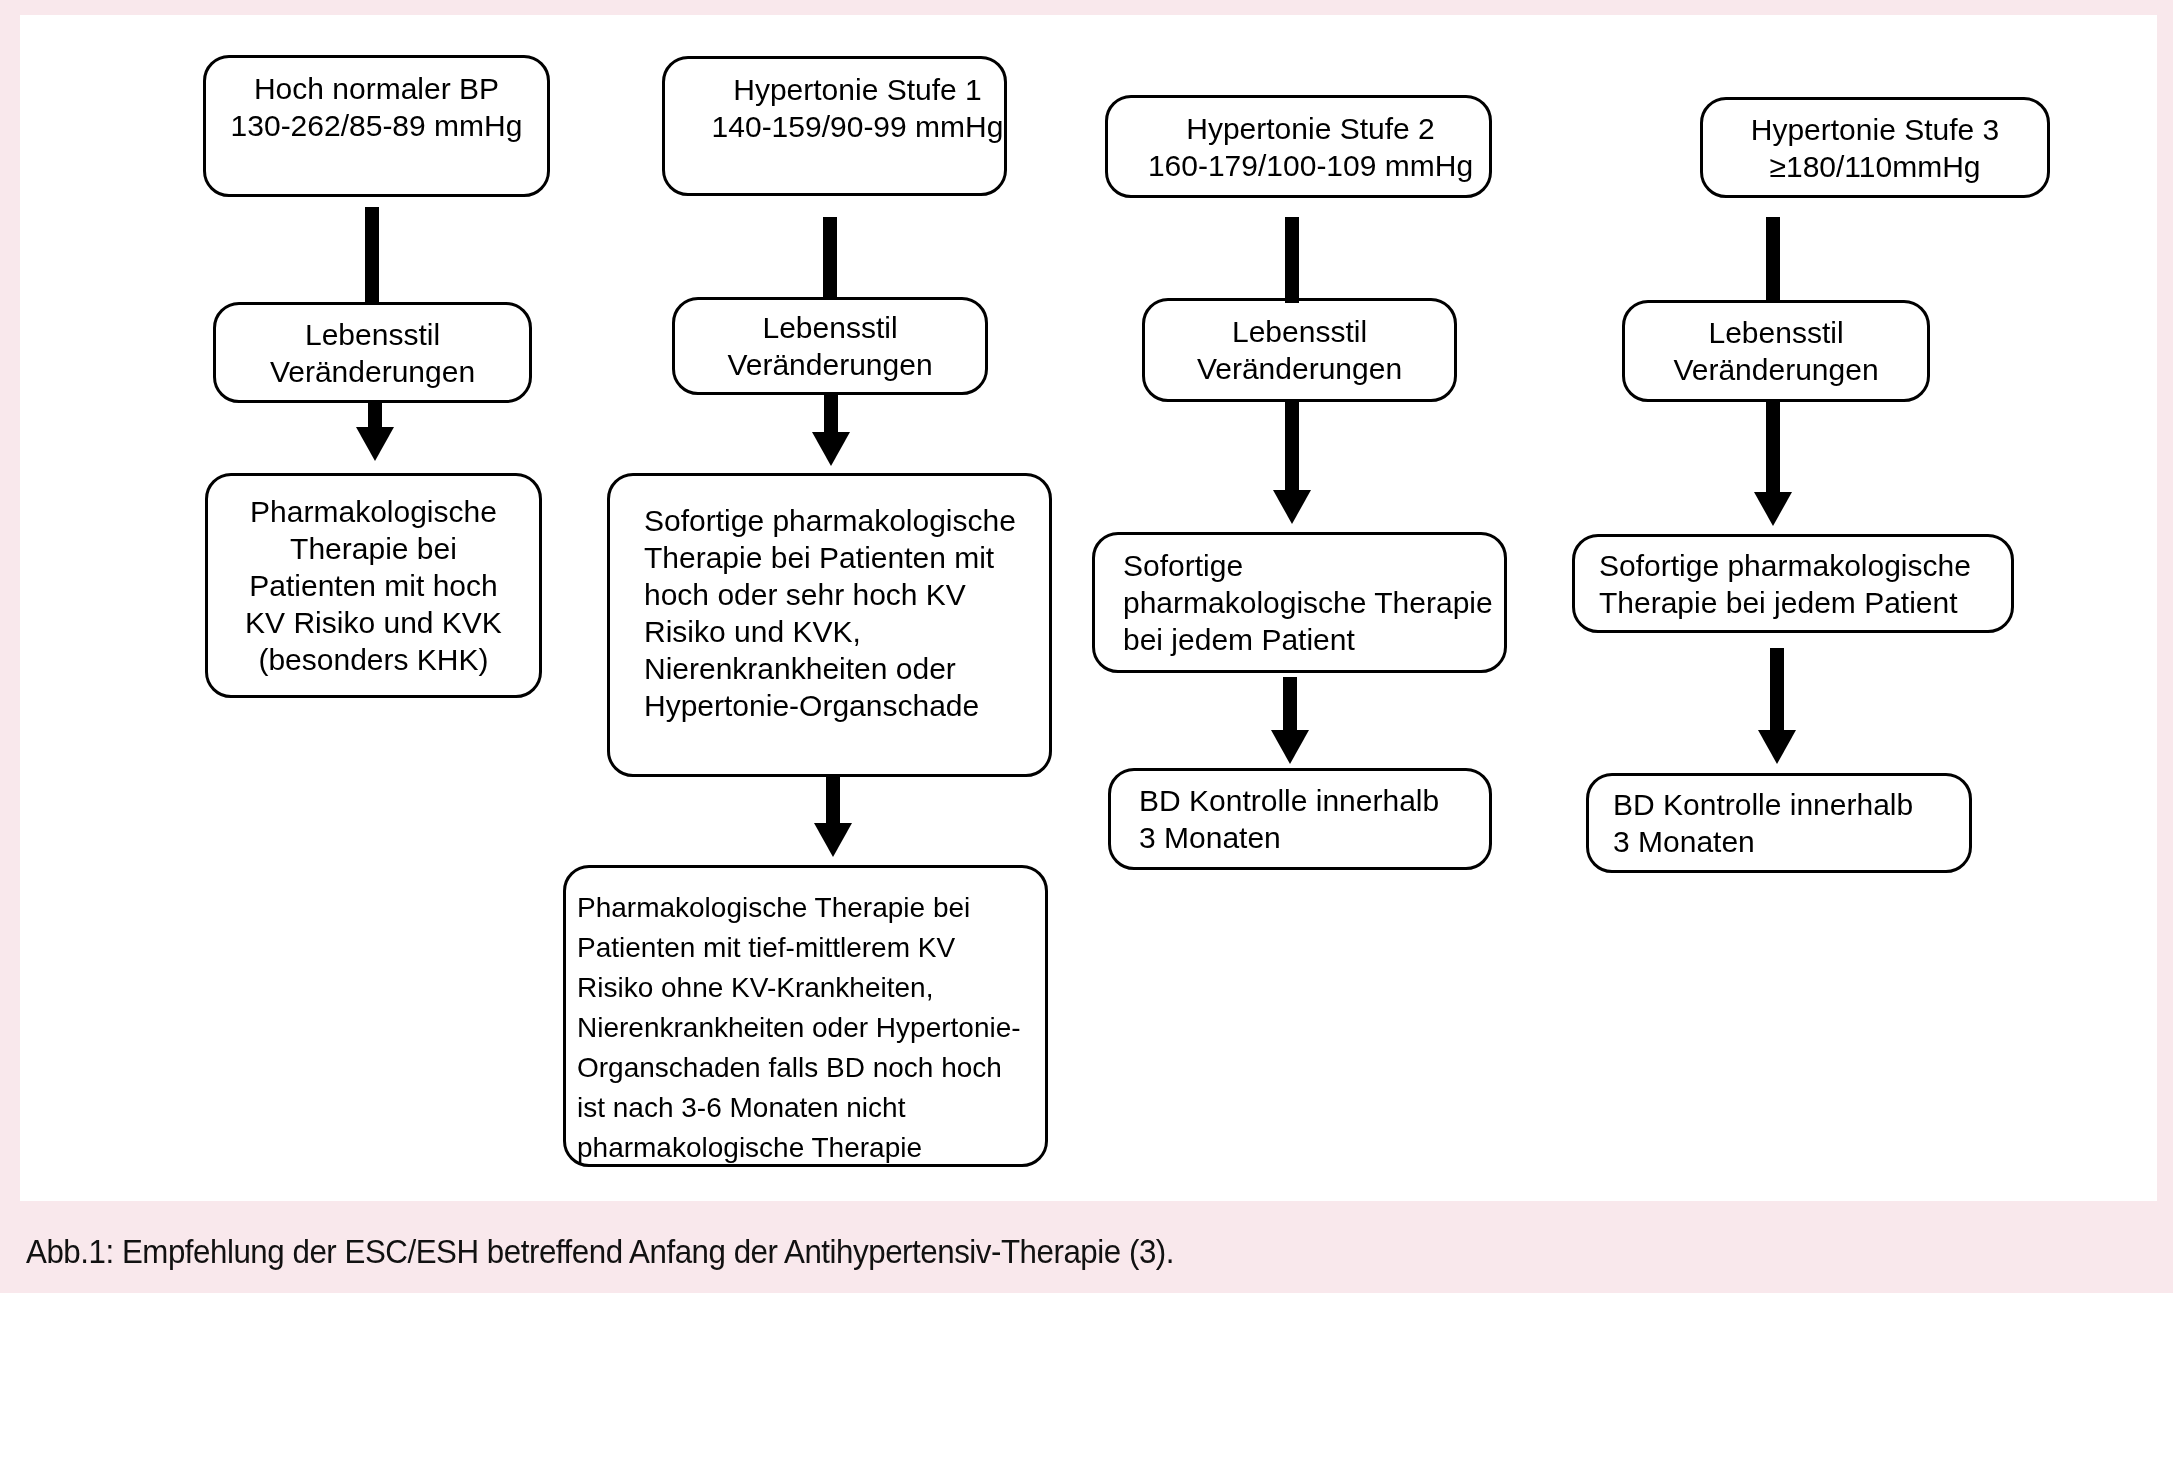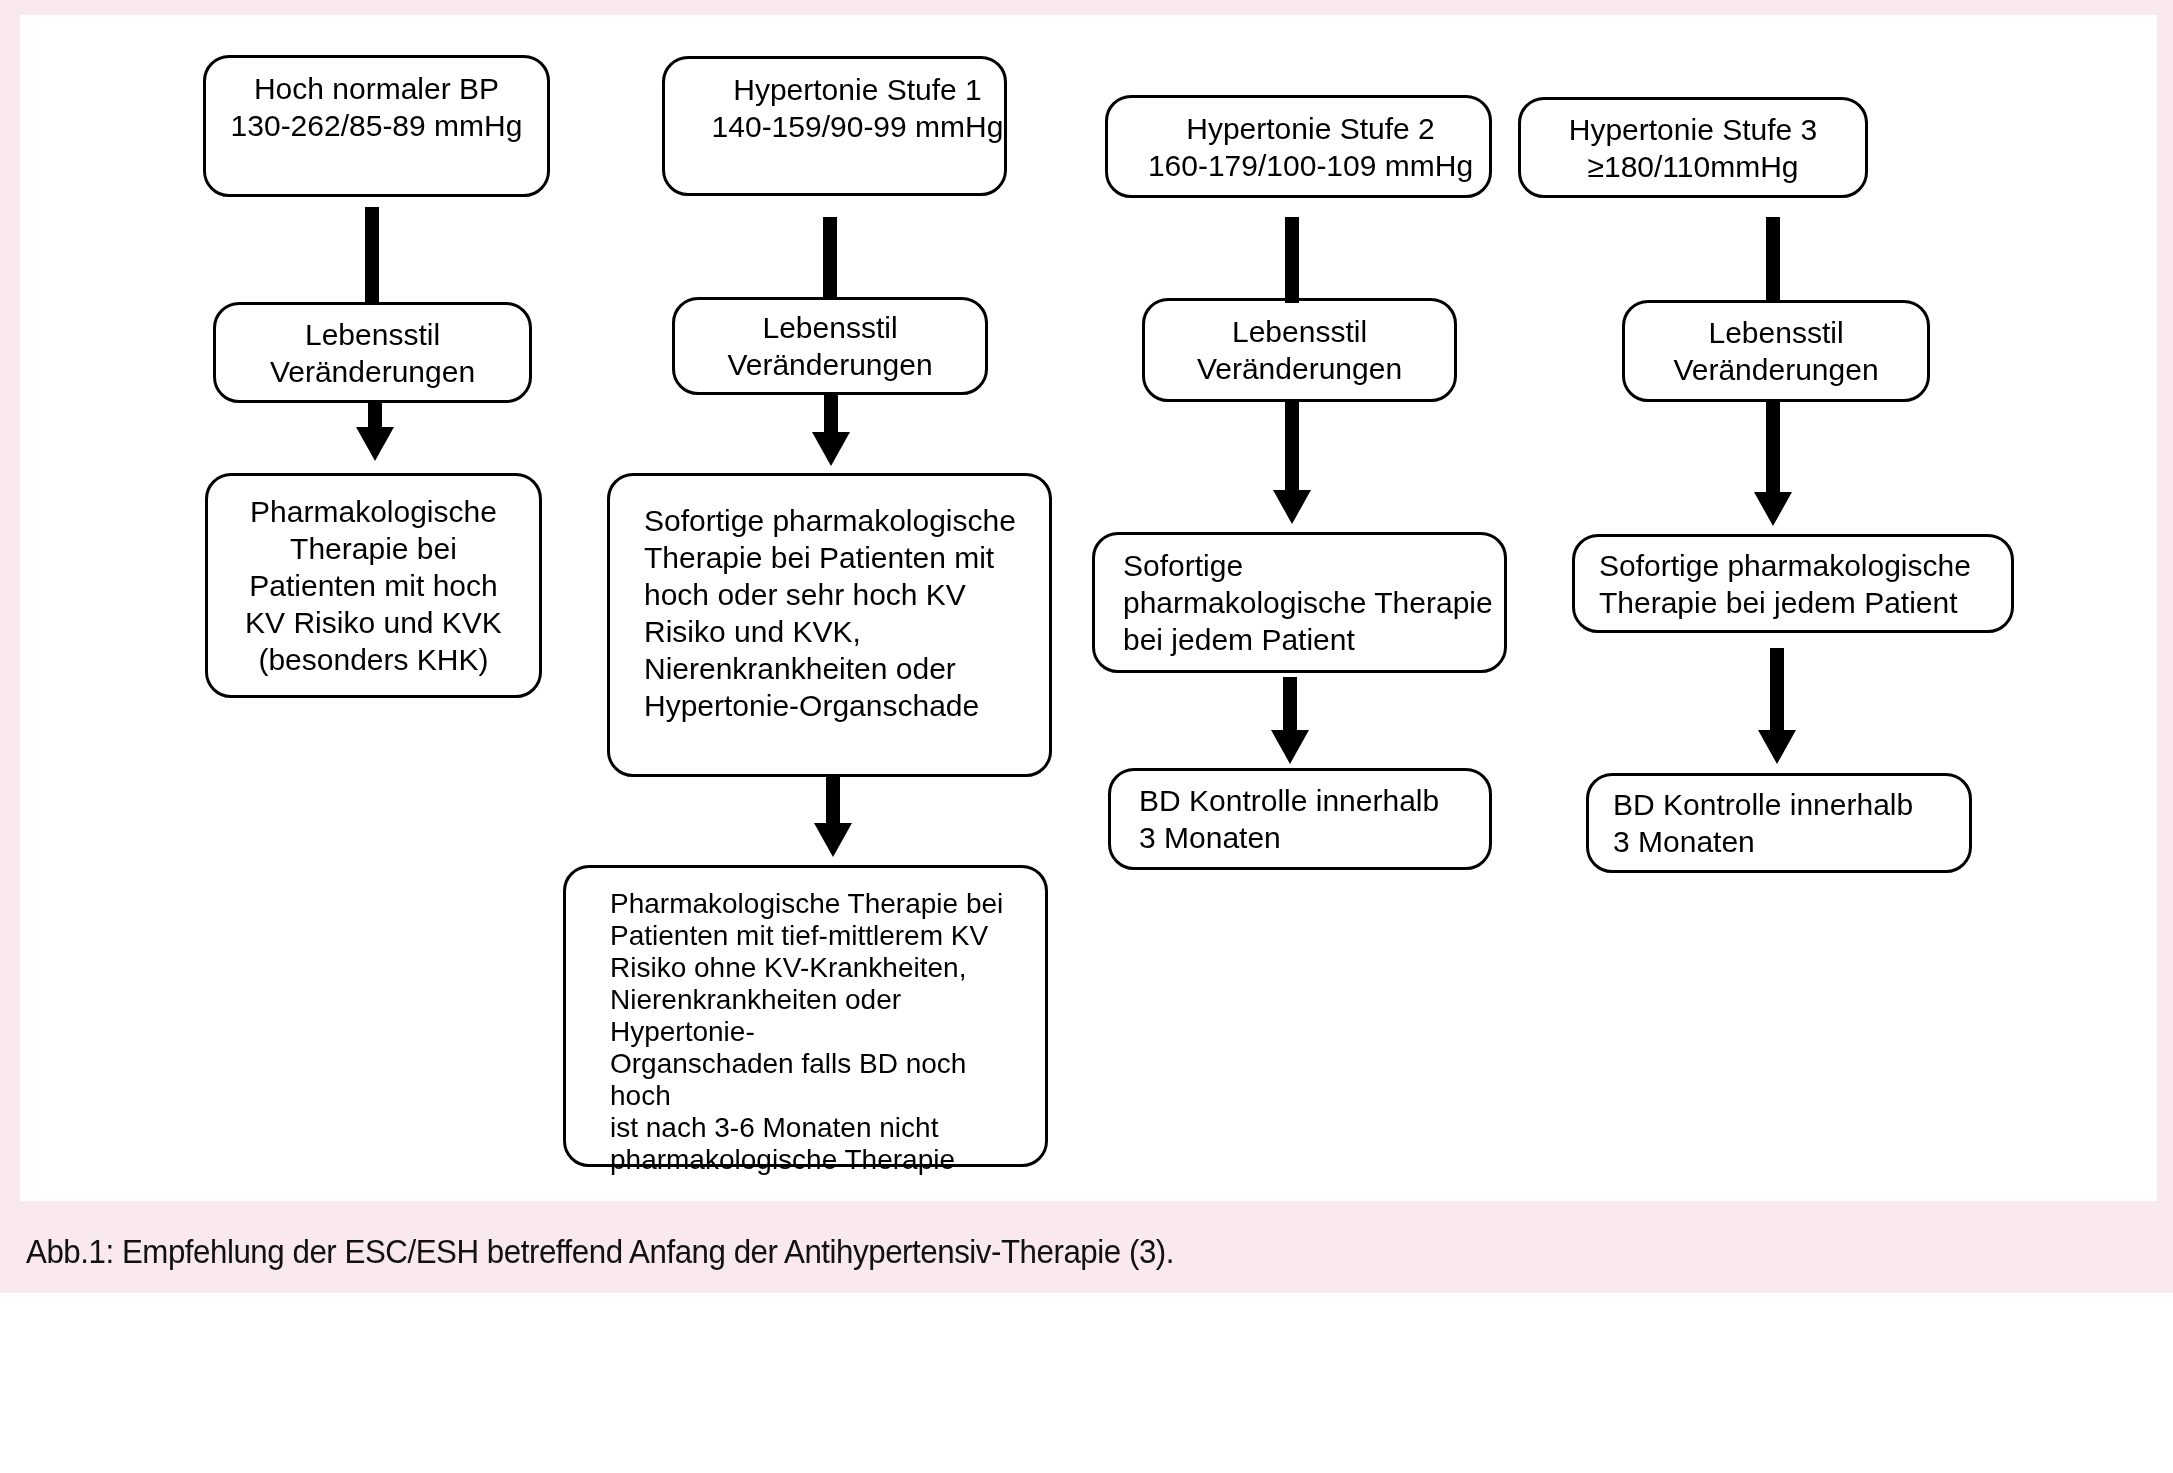--- a/index.html
+++ b/index.html
@@ -54,28 +54,28 @@
     white-space:nowrap;
   }
   
   #a1{left:203px;top:55px;width:347px;height:142px;}
   #a2{left:213px;top:302px;width:319px;height:101px;}
   #a3{left:205px;top:473px;width:337px;height:225px;}
   
   #b1{left:662px;top:56px;width:345px;height:140px;padding-left:46px;}
   #b2{left:672px;top:297px;width:316px;height:98px;}
   #b3{left:607px;top:473px;width:445px;height:304px;padding:26px 18px 0 34px;}
-  #b4{left:563px;top:865px;width:485px;height:302px;padding:20px 12px 0 44px;font-size:28px;line-height:32px;}
+  #b4{left:563px;top:865px;width:485px;height:302px;padding:20px 12px 0 11px;font-size:28px;line-height:40px;}
   
   #c1{left:1105px;top:95px;width:387px;height:103px;padding-left:24px;}
   #c2{left:1142px;top:298px;width:315px;height:104px;}
   #c3{left:1092px;top:532px;width:415px;height:141px;padding-left:28px;}
   #c4{left:1108px;top:768px;width:384px;height:102px;padding-left:28px;}
   
-  #d1{left:1518px;top:97px;width:350px;height:101px;}
+  #d1{left:1700px;top:97px;width:350px;height:101px;}
   #d2{left:1622px;top:300px;width:308px;height:102px;}
   #d3{left:1572px;top:534px;width:442px;height:99px;padding-left:24px;}
   #d4{left:1586px;top:773px;width:386px;height:100px;padding-left:24px;}
 </style>
 </head>
 <body>
 
 <div class="page">
   <div class="figure-bg"></div>
   <div class="panel"></div>

